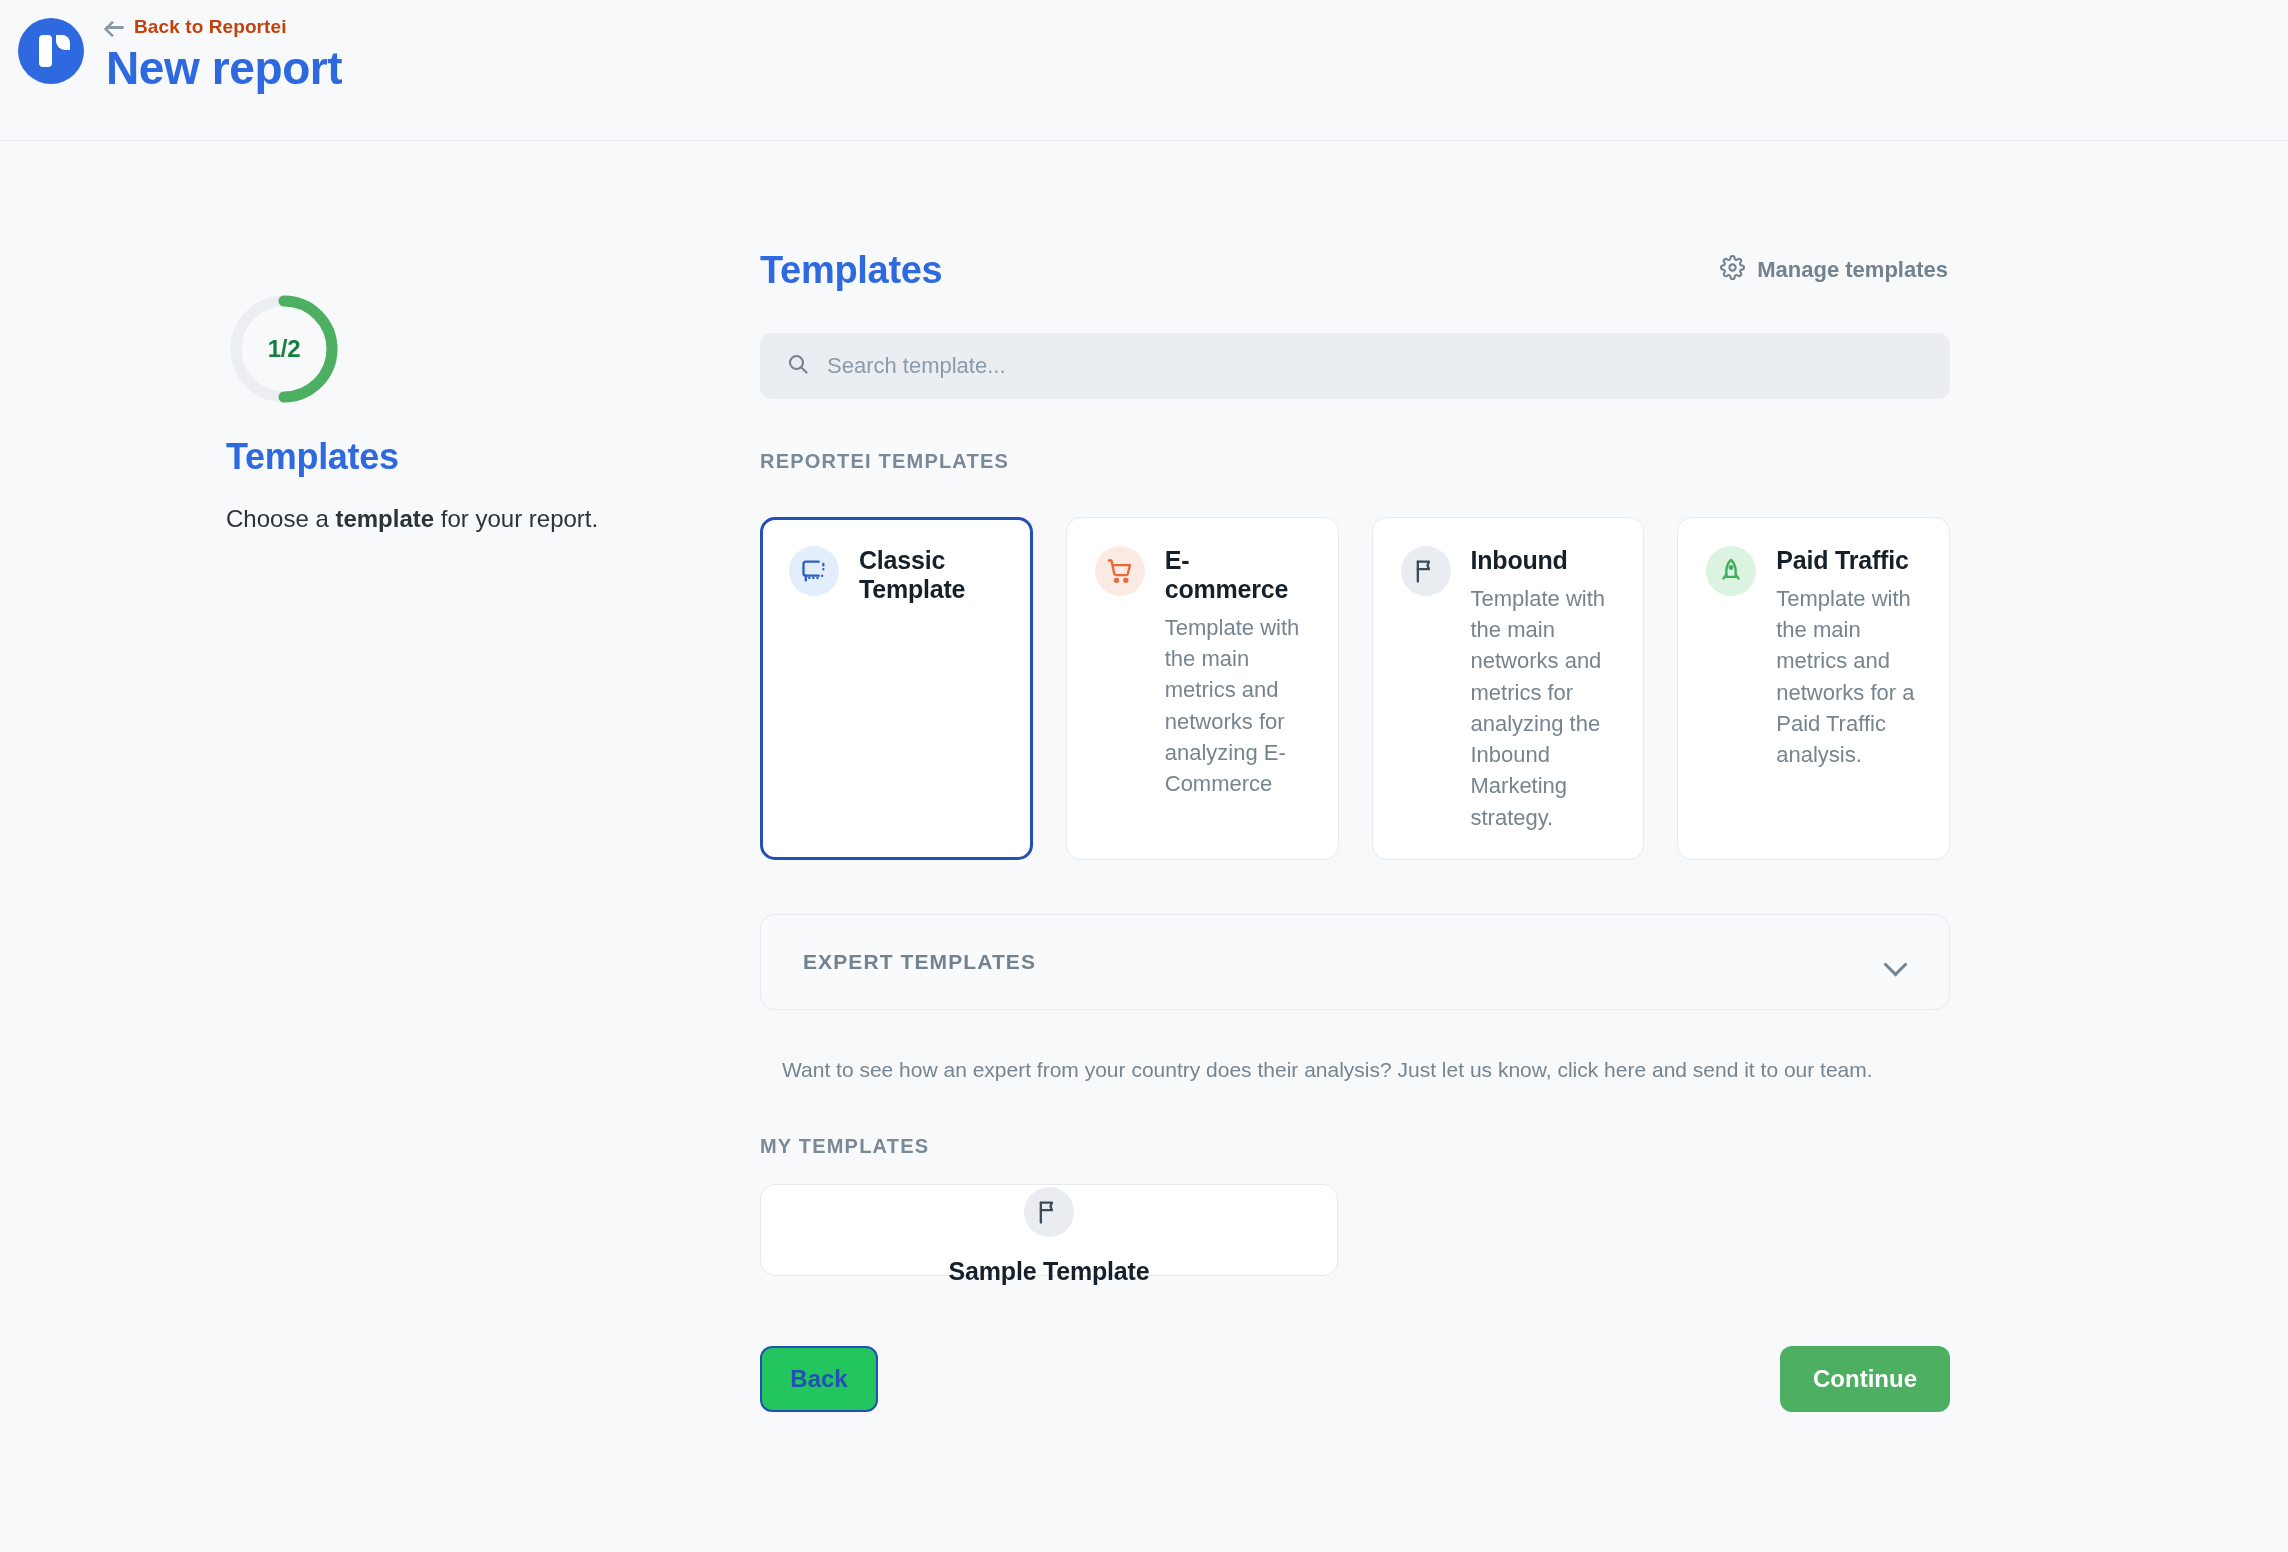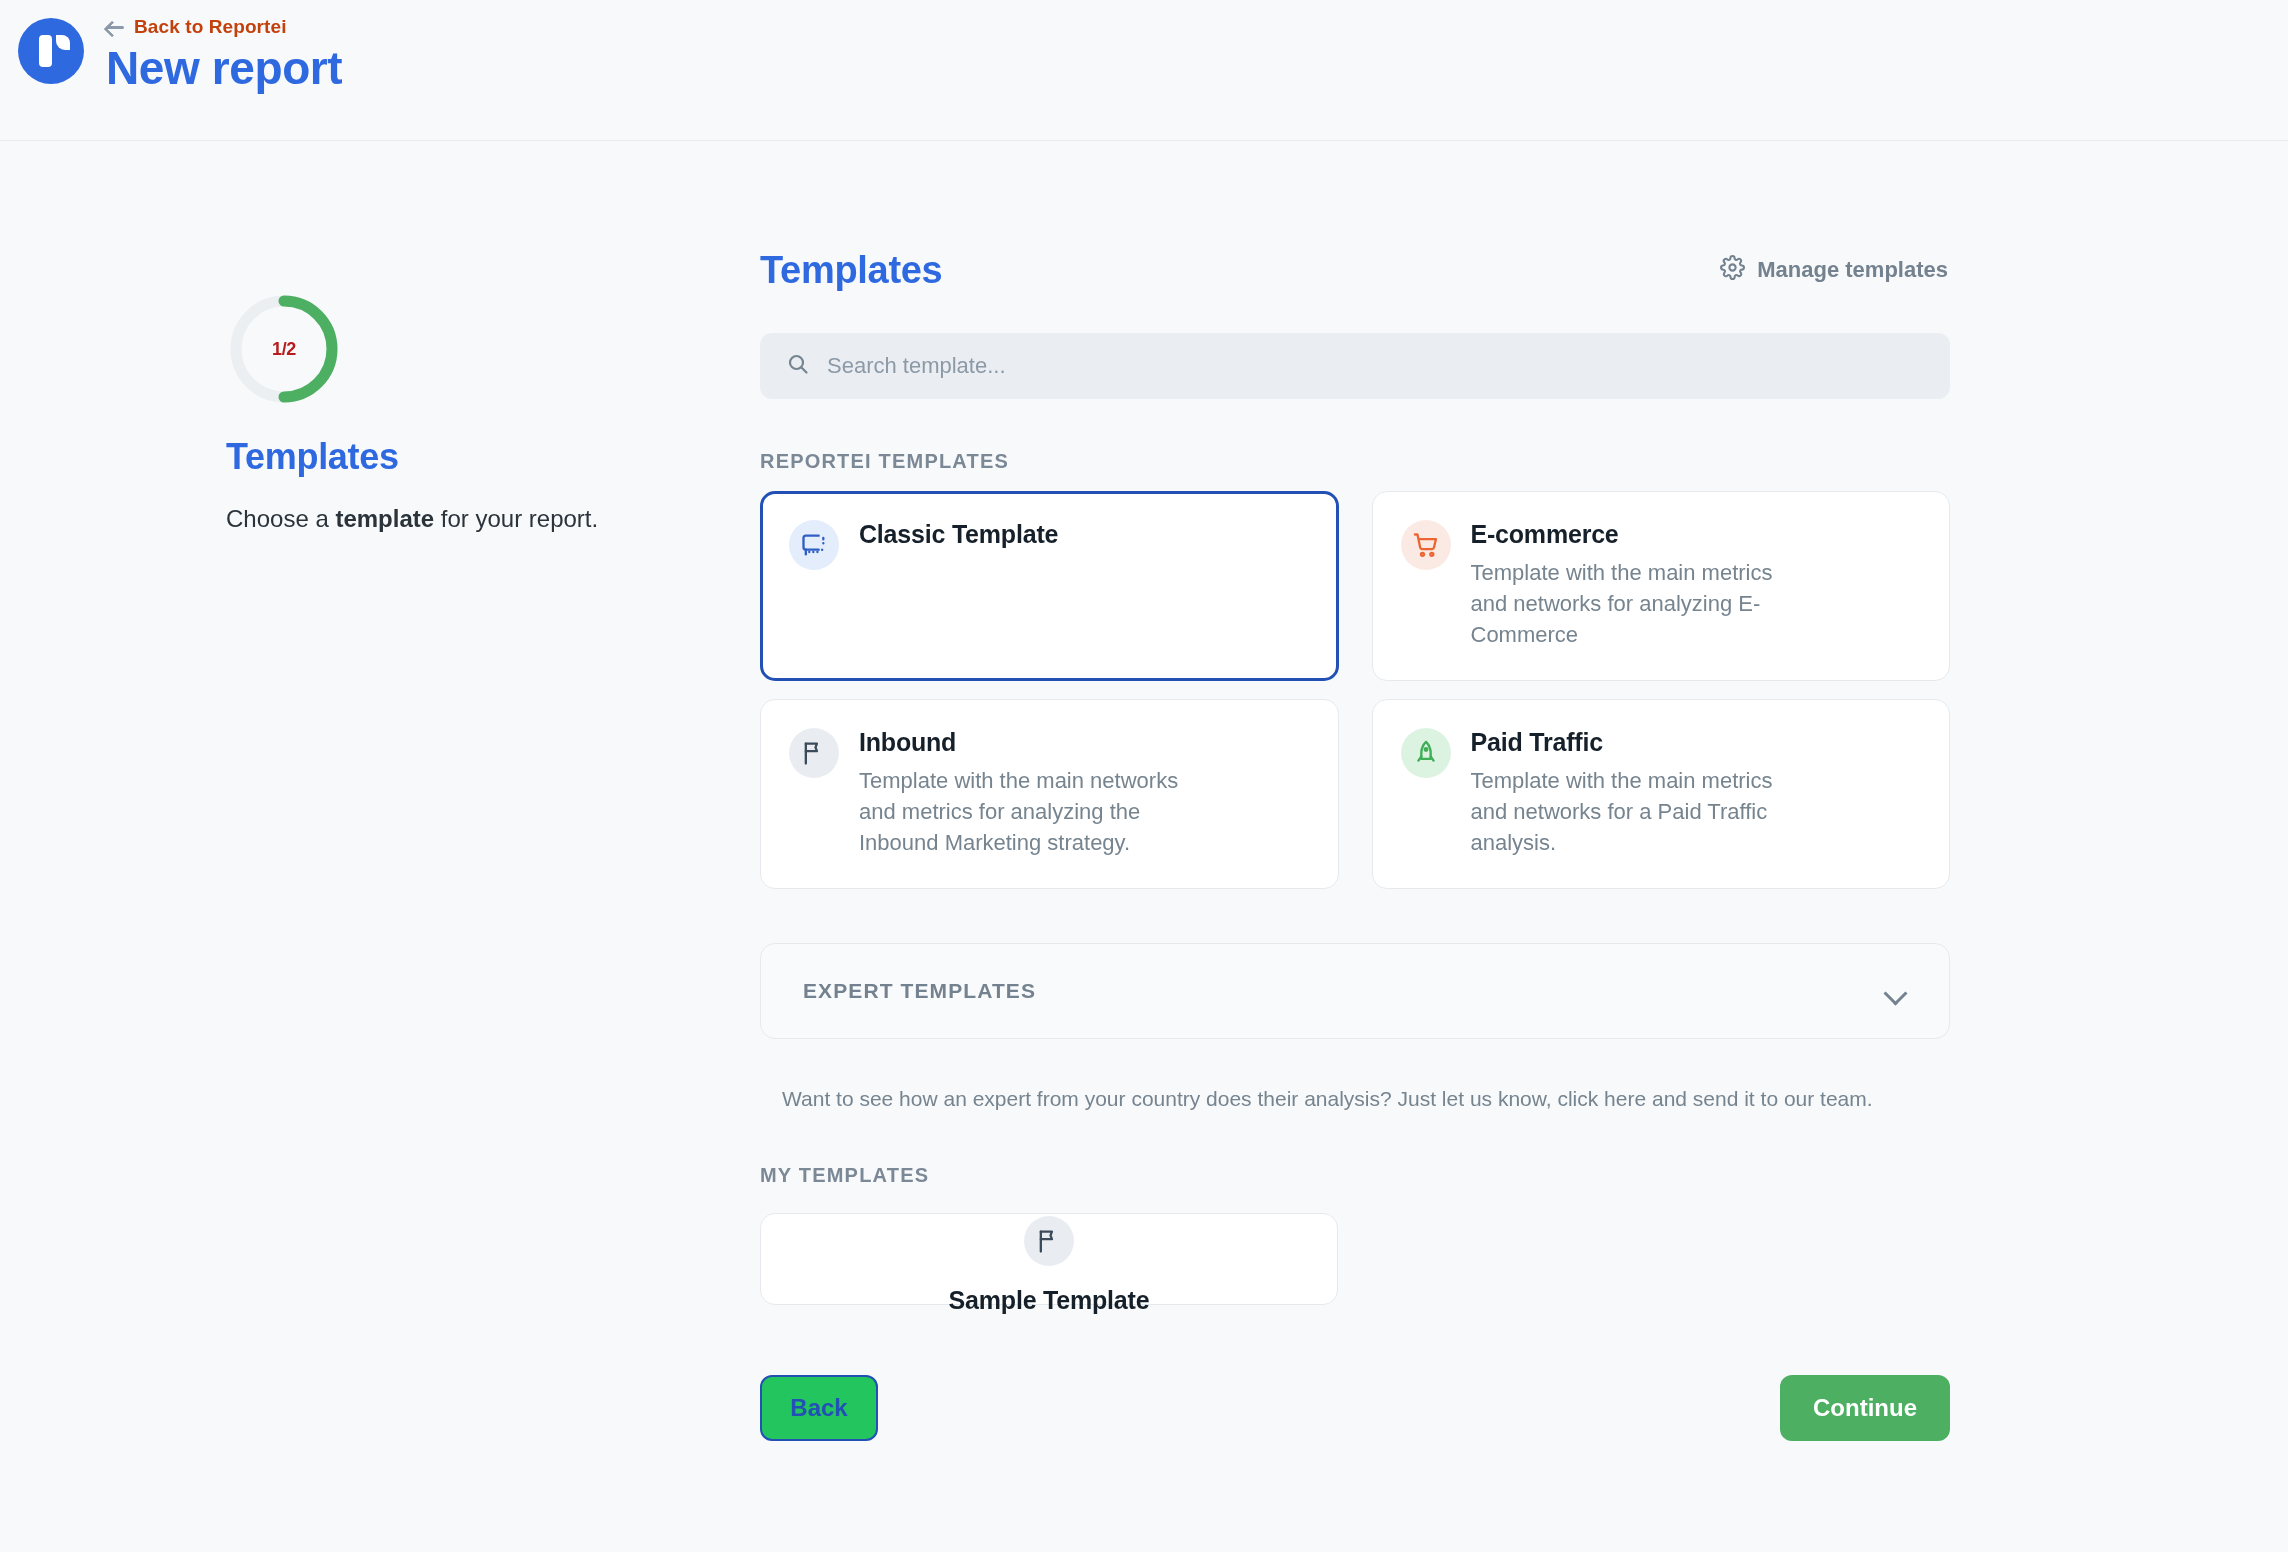--- a/index.html
+++ b/index.html
@@ -100,23 +100,23 @@
     width: 116px; height: 116px;
     position: relative;
   }
   .progress-wrap svg { display: block; }
   .progress-label {
     position: absolute;
     inset: 0;
     display: flex;
     align-items: center;
     justify-content: center;
-    font-size: 18px;
-    font-weight: 700;
-    color: #b91c1c;
+    font-size: 24px;
+    font-weight: 700;
+    color: #15803d;
     letter-spacing: -0.3px;
   }
   .side-heading {
     margin-top: 29px;
     font-size: 36px;
     font-weight: 700;
     color: #2f69e0;
     letter-spacing: -0.3px;
   }
   .side-desc {
@@ -183,24 +183,24 @@
 
   
   .section-label {
     margin-top: 51px;
     font-size: 20px;
     font-weight: 700;
     letter-spacing: 1.2px;
     color: #7b8896;
   }
   .cards-grid {
-    margin-top: 18px;
+    margin-top: 44px;
     display: grid;
-    grid-template-columns: 1fr 1fr;
-    gap: 18px 33px;
+    grid-template-columns: 1fr 1fr 1fr 1fr;
+    gap: 25px 33px;
   }
   .tpl-card {
     background: #ffffff;
     border: 1px solid #e6eaee;
     border-radius: 15px;
     min-height: 190px;
     padding: 26px 28px;
     display: flex;
     gap: 20px;
     cursor: pointer;

